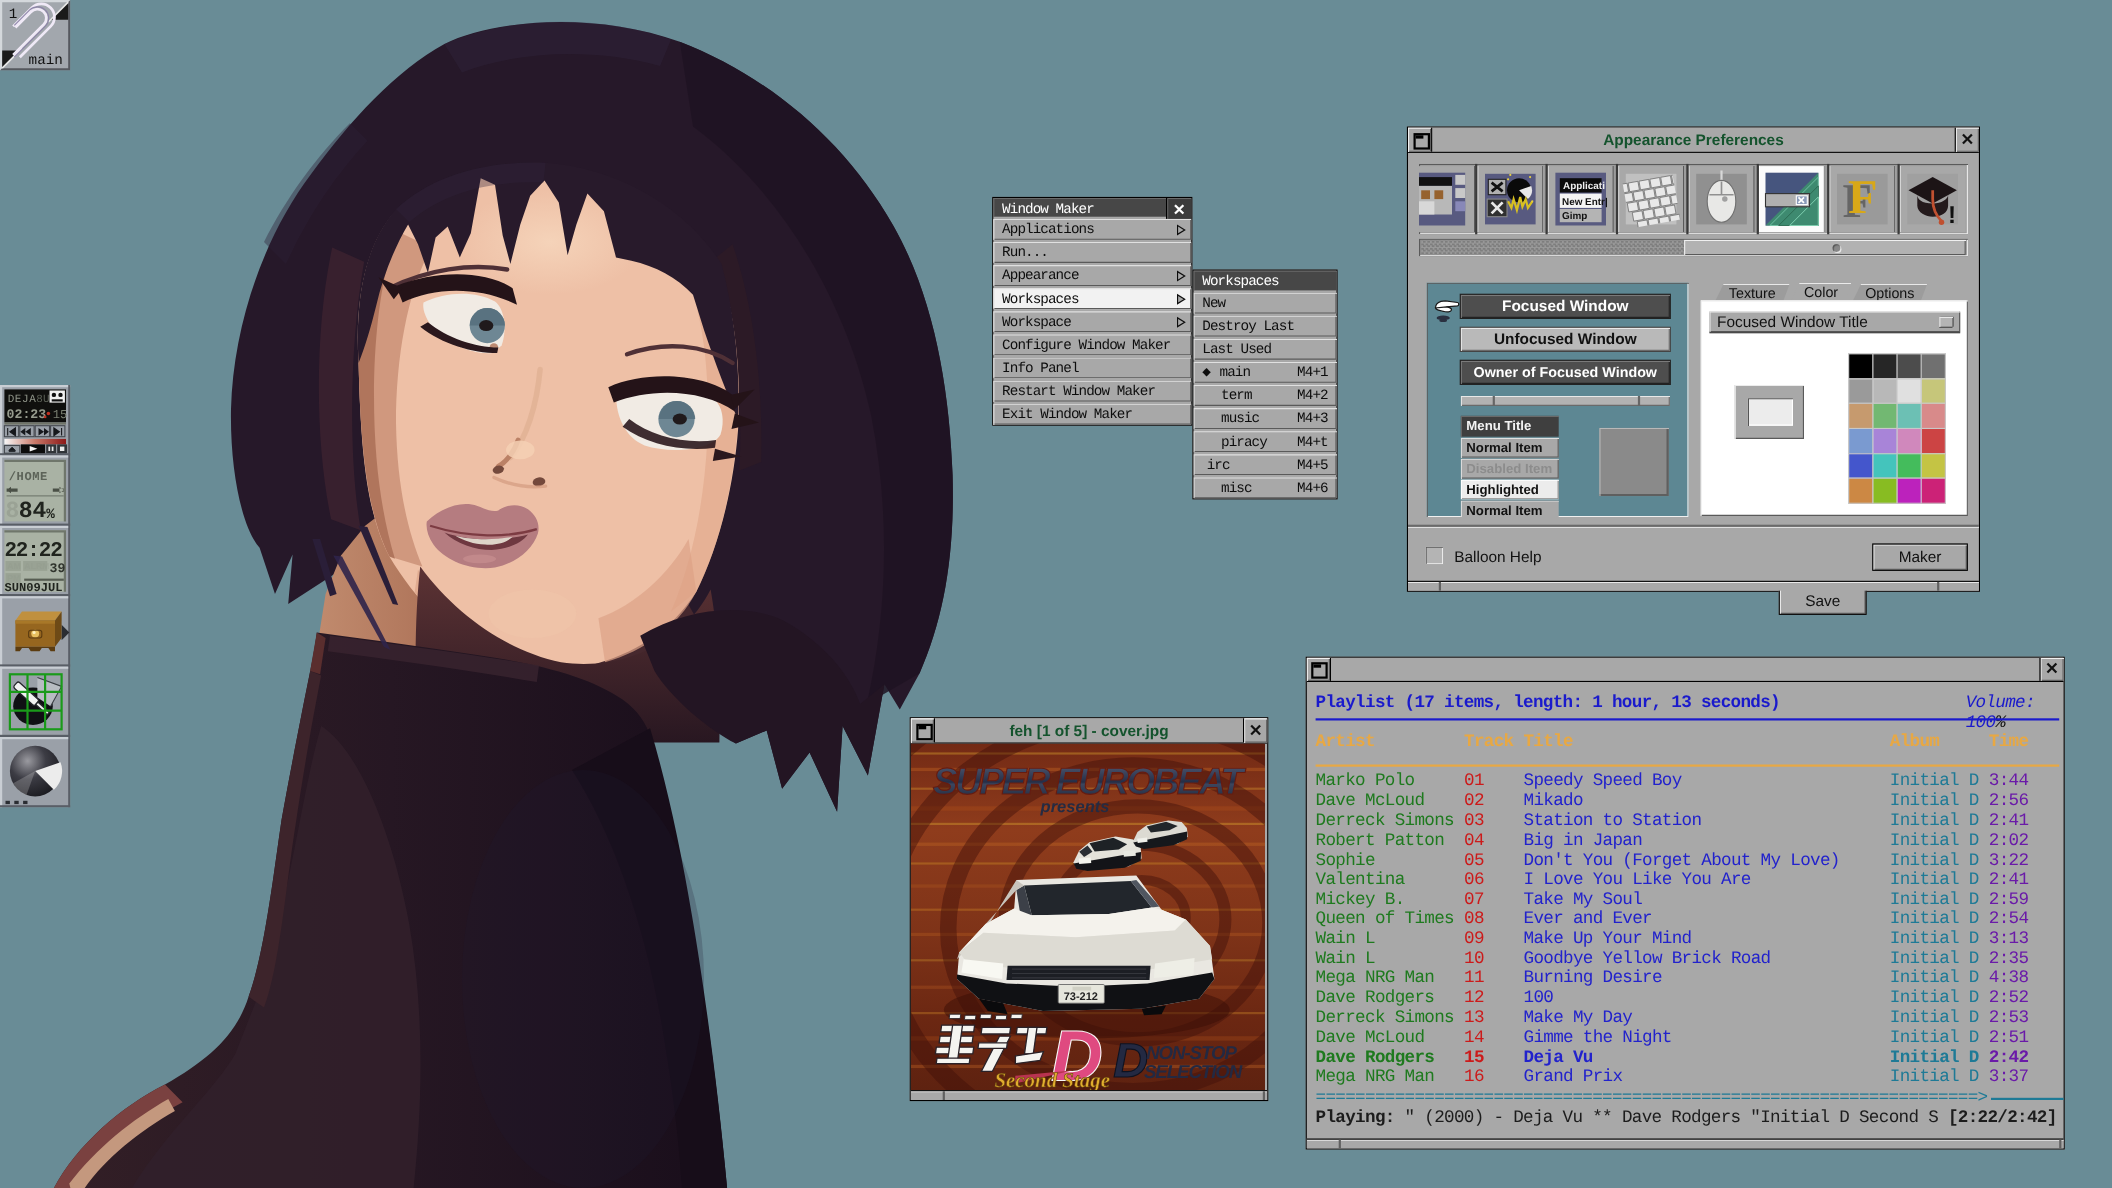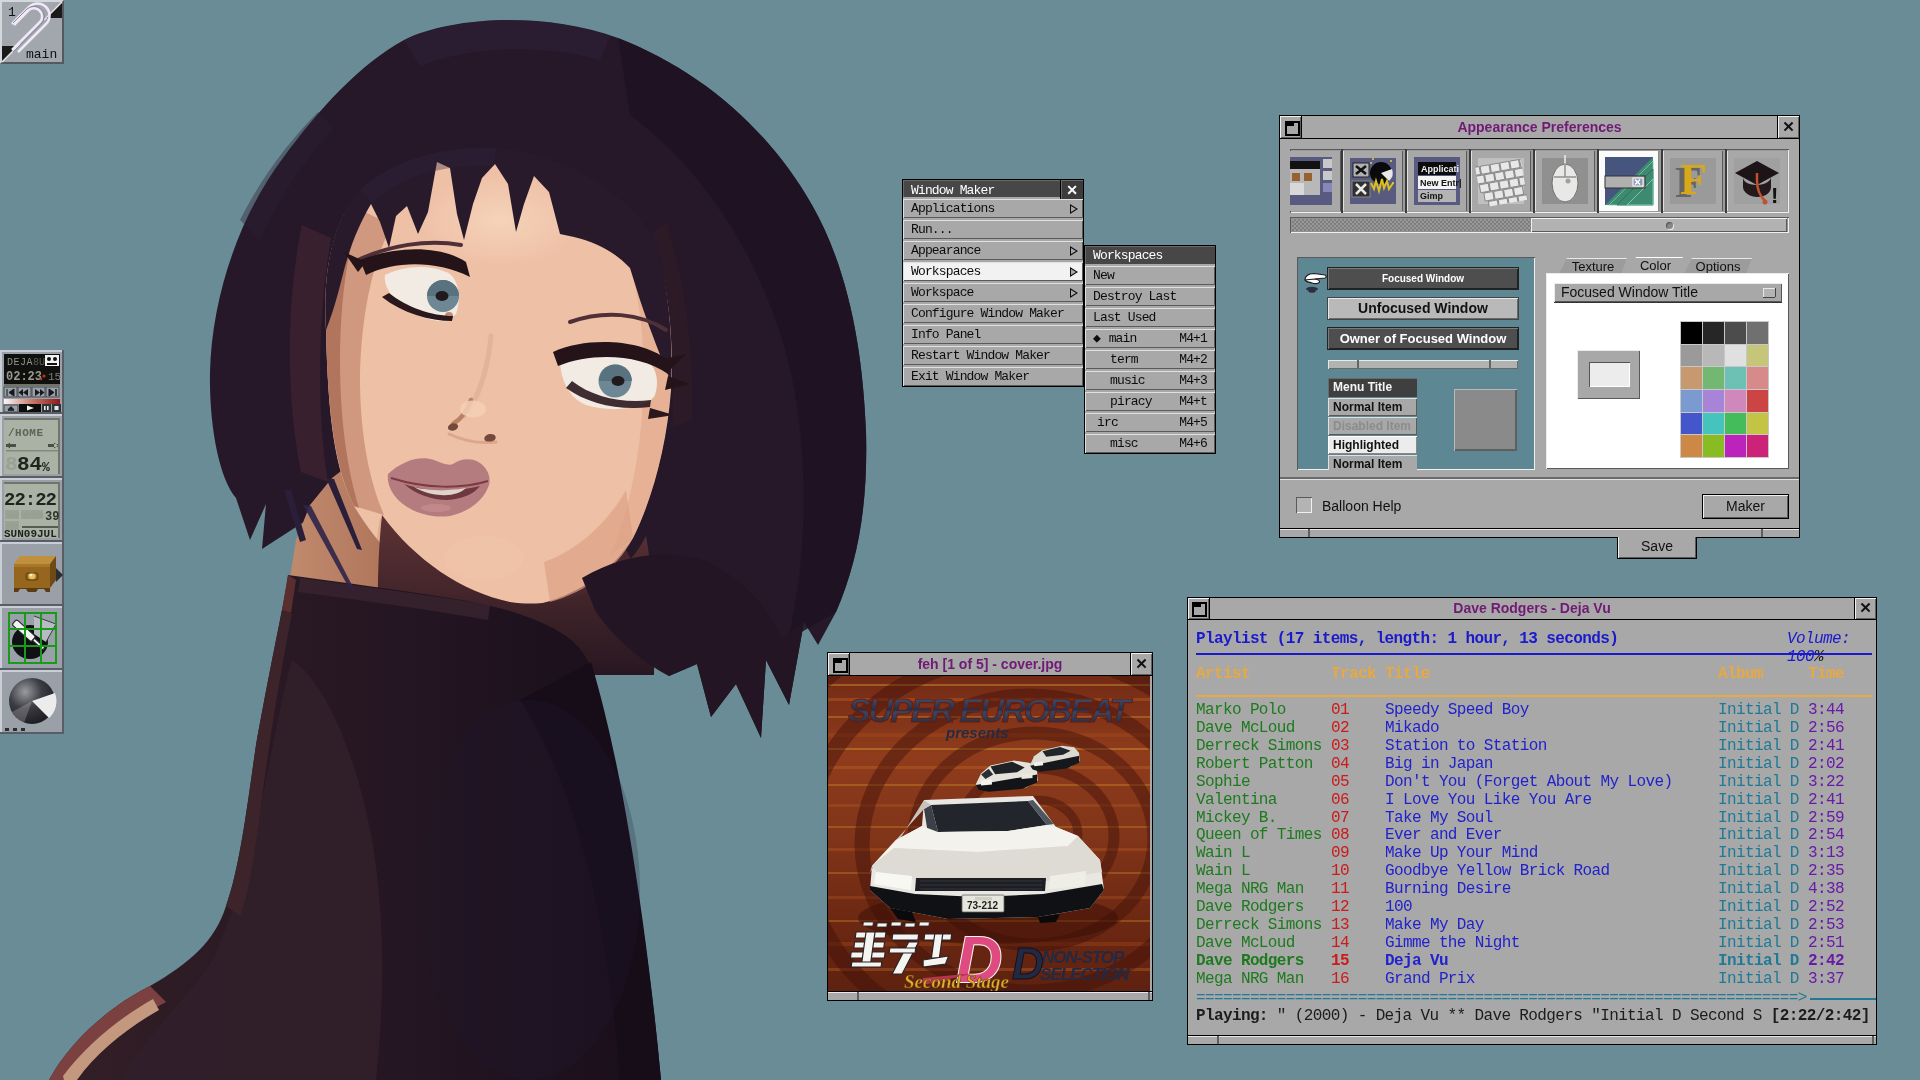--- a/index.html
+++ b/index.html
@@ -1,19 +1,19 @@
 <!DOCTYPE html>
 <html><head><meta charset="utf-8">
 <style>
 html,body{margin:0;padding:0;width:1920px;height:1080px;overflow:hidden;background:#698c96;font-family:"Liberation Sans",sans-serif;}
 .abs{position:absolute;}
 .win{position:absolute;background:#a8a8a8;border:1px solid #000;}
 .tbar{position:absolute;left:0;top:0;right:0;height:21px;background:#a8a8a8;border-bottom:1px solid #000;}
 .tbtn{position:absolute;top:0;width:21px;height:21px;background:#a8a8a8;box-shadow:inset 1px 1px 0 #f0f0f0,inset -1px -1px 0 #606060;}
-.ttext{position:absolute;left:0;right:0;top:2px;text-align:center;font-weight:bold;font-size:14px;color:#701a75;}
+.ttext{position:absolute;left:0;right:0;top:2px;text-align:center;font-weight:bold;font-size:14px;color:#14532d;}
 .rbar{position:absolute;left:0;right:0;bottom:0;height:8px;background:#a8a8a8;border-top:1px solid #000;box-shadow:inset 0 1px 0 #e8e8e8;}
 .notch{position:absolute;top:0;bottom:0;width:2px;background:#606060;}
 .mono{font-family:"Liberation Mono",monospace;}
 .menu{position:absolute;background:#a8a8a8;border:1px solid #000;}
 .mtitle{height:17px;background:#474747;color:#fff;font-family:"Liberation Mono",monospace;font-size:13px;letter-spacing:-0.85px;padding-left:8px;line-height:21px;box-shadow:inset 1px 1px 0 #6a6a6a;}
 .mitem{position:relative;height:19px;background:#a8a8a8;box-shadow:inset 1px 1px 0 #e0e0e0,inset -1px -1px 0 #5a5a5a;margin-top:2px;font-family:"Liberation Mono",monospace;font-size:13px;letter-spacing:-0.85px;color:#0d0d0d;line-height:19px;padding-left:8px;white-space:nowrap;}
 .mitem.hi{background:#f2f2f2;}
 .arrow{position:absolute;right:5px;top:5px;width:0;height:0;border-left:8px solid #0d0d0d;border-top:5px solid transparent;border-bottom:5px solid transparent;}
 .arrow:after{content:"";position:absolute;left:-7px;top:-3px;border-left:5px solid #a8a8a8;border-top:3px solid transparent;border-bottom:3px solid transparent;}
 .raised{box-shadow:inset 1px 1px 0 #f0f0f0,inset -1px -1px 0 #5a5a5a;}
@@ -470,21 +470,21 @@
 
 <div class="abs sunken" style="left:17px;top:141px;width:238px;height:213px;background:#5d8793;overflow:hidden;">
 <svg class="abs" style="left:5px;top:11px;" width="26" height="26" viewBox="0 0 26 26">
         <g stroke="#1a1a1a" stroke-width="1.1" fill="#fff">
           <path d="M3,12 C3,9 5,7 8,6 L12,5.5 L23,7 C24.5,7.2 24.5,9.8 23,10 L13,11"></path>
           <path d="M13,11 C16,11.5 18,12.5 17.5,14 C17,15.8 13,16 10,15 C6.5,14 3.5,14 3,12 Z"></path>
         </g>
         <ellipse cx="10" cy="21" rx="6" ry="2.2" fill="#2a3040"></ellipse>
         <ellipse cx="10" cy="23.5" rx="3.5" ry="1.2" fill="#2a3040"></ellipse>
       </svg>
-<div class="abs" style="left:31px;top:11px;width:190px;height:21px;background:#4e4e4e;box-shadow:inset 1px 1px 0 #7a7a7a,inset -1px -1px 0 #222,0 0 0 1px #222;color:#fff;font-weight:bold;font-size:10px;text-align:center;line-height:21px;">Focused Window</div>
+<div class="abs" style="left:31px;top:11px;width:190px;height:21px;background:#4e4e4e;box-shadow:inset 1px 1px 0 #7a7a7a,inset -1px -1px 0 #222,0 0 0 1px #222;color:#fff;font-weight:bold;font-size:14px;text-align:center;line-height:21px;">Focused Window</div>
 <div class="abs" style="left:31px;top:41px;width:190px;height:21px;background:#b9b9b9;box-shadow:inset 1px 1px 0 #e8e8e8,inset -1px -1px 0 #6a6a6a,0 0 0 1px #444;color:#111;font-weight:bold;font-size:14px;text-align:center;line-height:21px;">Unfocused Window</div>
 <div class="abs" style="left:31px;top:71px;width:190px;height:21px;background:#4e4e4e;box-shadow:inset 1px 1px 0 #7a7a7a,inset -1px -1px 0 #222,0 0 0 1px #222;color:#fff;font-weight:bold;font-size:13px;text-align:center;line-height:21px;">Owner of Focused Window</div>
 <div class="abs" style="left:31px;top:103px;width:190px;height:9px;background:#b2b2b2;box-shadow:inset 1px 1px 0 #e8e8e8,inset -1px -1px 0 #6a6a6a;">
 <div class="abs" style="left:29px;top:0;width:2px;height:9px;background:#666;"></div>
 <div class="abs" style="left:161px;top:0;width:2px;height:9px;background:#666;"></div>
 </div>
 <div class="abs" style="left:31px;top:121px;width:89px;height:120px;">
 <div style="height:19px;background:#3f3f3f;box-shadow:inset 1px 1px 0 #6a6a6a;color:#f4f4f4;font-weight:bold;font-size:12px;line-height:19px;padding-left:5px;">Menu Title</div>
 <div style="height:18px;background:#a8a8a8;box-shadow:inset 1px 1px 0 #e0e0e0,inset -1px -1px 0 #5a5a5a;margin-top:1px;color:#111;font-weight:bold;font-size:12px;line-height:18px;padding-left:5px;">Normal Item</div>
 <div style="height:18px;background:#a8a8a8;box-shadow:inset 1px 1px 0 #e0e0e0,inset -1px -1px 0 #5a5a5a;margin-top:1px;color:#8c8c8c;font-weight:bold;font-size:12px;line-height:18px;padding-left:5px;">Disabled Item</div>
@@ -689,21 +689,20 @@
     </div>
 </div>
 
 <div class="win" style="left:1187px;top:597px;width:688px;height:446px;">
 <div class="tbar">
 <div class="tbtn" style="left:0;border-right:1px solid #000;">
         <div style="position:absolute;left:4px;top:4px;width:11px;height:11px;border:2px solid #000;background:#a8a8a8;">
           <div style="position:absolute;left:0;top:0;width:7px;height:3px;background:#000;"></div>
         </div>
       </div>
-<div class="ttext">Dave Rodgers - Deja Vu</div>
 <div class="tbtn" style="right:0;border-left:1px solid #000;">
         <div class="xglyph">✕</div>
       </div>
 </div>
 <div class="abs mono" style="left:0;top:22px;right:0;bottom:0;font-size:16px;letter-spacing:-0.62px;color:#111;">
 <div class="abs" style="left:8px;top:10px;font-weight:bold;color:#1a1acc;">Playlist (17 items, length: 1 hour, 13 seconds)</div>
 <div class="abs" style="left:599px;top:10px;color:#1a1acc;font-style:italic;">Volume: 100<span style="color:#111;">%</span></div>
 <div class="abs" style="left:8px;top:33px;width:676px;height:2px;background:#1a1acc;"></div>
 <div class="abs" style="left:8px;top:45px;font-weight:bold;color:#e8a843;">Artist</div>
 <div class="abs" style="left:143px;top:45px;font-weight:bold;color:#e8a843;">Track Title</div>

